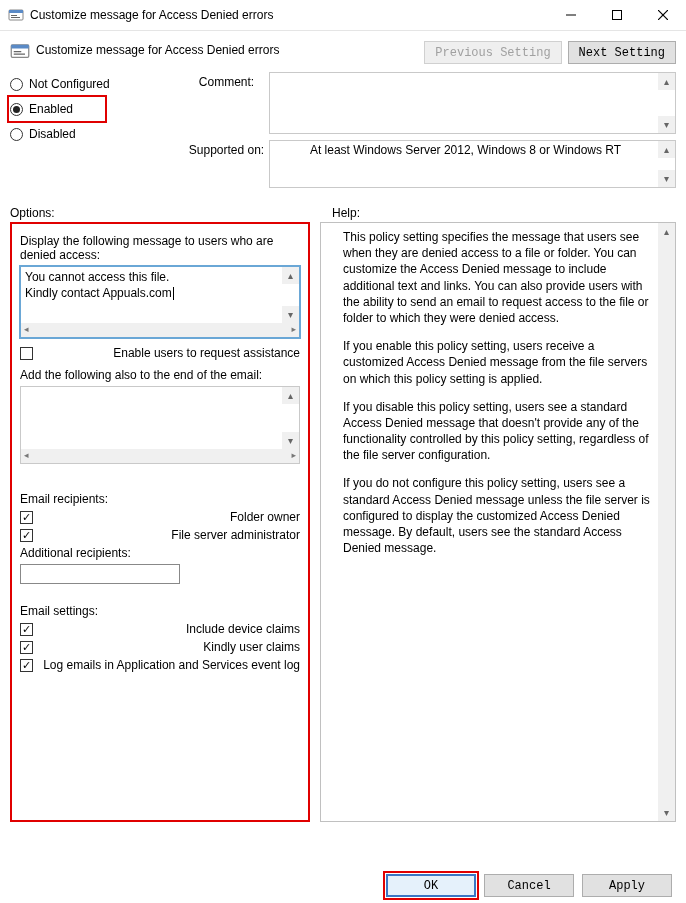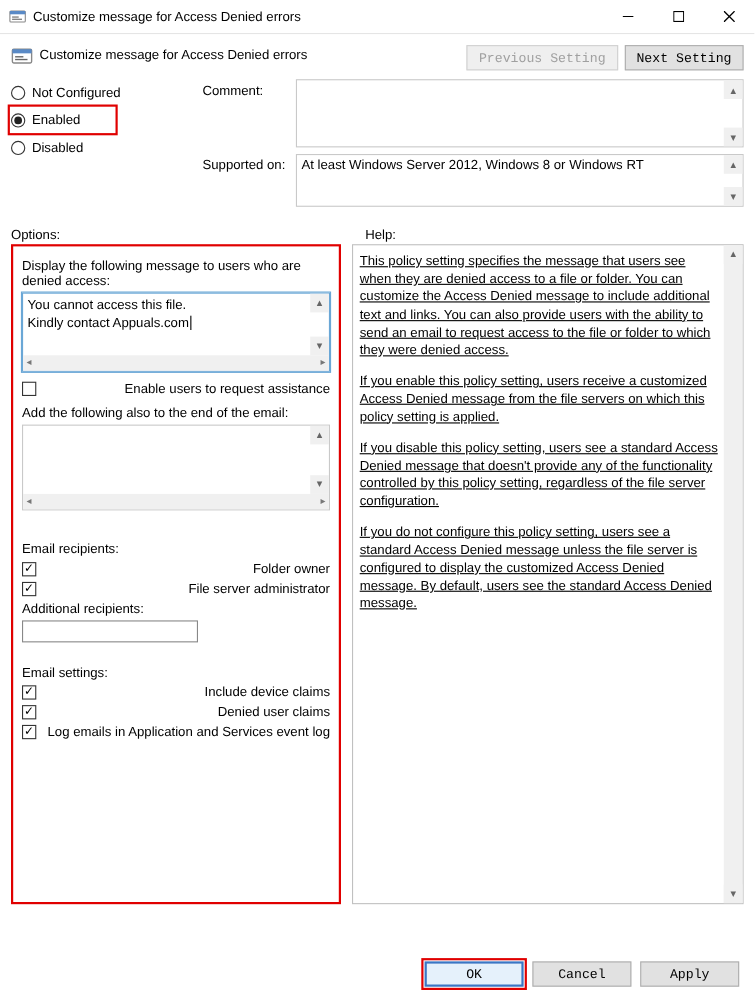--- a/index.html
+++ b/index.html
@@ -103,20 +103,21 @@
   .red-box {
     border:2px solid #e00000;
     padding:1px 32px 1px 1px;
     margin: -1px 0 -1px -3px;
     display:inline-flex;
   }
   .form-col { flex:1; }
   .form-row {
     display:flex;
     margin-bottom:6px;
+    text-align:center;
   }
   .form-label {
     width:85px;
     padding-top:3px;
   }
   .textarea {
     flex:1;
     border:1px solid #c9c9c9;
     background:#fff;
     height:62px;
@@ -158,21 +159,21 @@
   }
   .options-pane.red-border { border:2px solid #e00000; }
   .help-pane {
     flex:1;
     height:600px;
     border:1px solid #c0c0c0;
     padding:6px 20px 6px 6px;
     position:relative;
     line-height:1.35;
   }
-  .help-pane p { margin:0 0 12px 0;text-decoration:underline; }
+  .help-pane p { margin:0 0 12px 16px; }
   .help-scroll { position:absolute; right:0; top:0; bottom:0; width:17px; background:#f0f0f0; }
   .help-scroll .scroll-up{position:absolute;top:0;}
   .help-scroll .scroll-down{position:absolute;bottom:0;}
 
   .opt-label { margin:2px 0 4px 0; }
   .opt-textarea {
     border:1px solid #7a7a7a;
     background:#fff;
     height:72px;
     position:relative;
@@ -366,21 +367,21 @@
     <div class="text-input"></div>
 
     <div class="section-gap"></div>
     <div class="opt-label">Email settings:</div>
     <div class="check-row">
       <span class="check checked"></span>
       <span>Include device claims</span>
     </div>
     <div class="check-row">
       <span class="check checked"></span>
-      <span>Denied user claims</span>
+      <span>Kindly user claims</span>
     </div>
     <div class="check-row">
       <span class="check checked"></span>
       <span>Log emails in Application and Services event log</span>
     </div>
   </div>
 
   <div class="help-pane">
     <p>This policy setting specifies the message that users see when they are denied access to a file or folder. You can customize the Access Denied message to include additional text and links. You can also provide users with the ability to send an email to request access to the file or folder to which they were denied access.</p>
     <p>If you enable this policy setting, users receive a customized Access Denied message from the file servers on which this policy setting is applied.</p>

